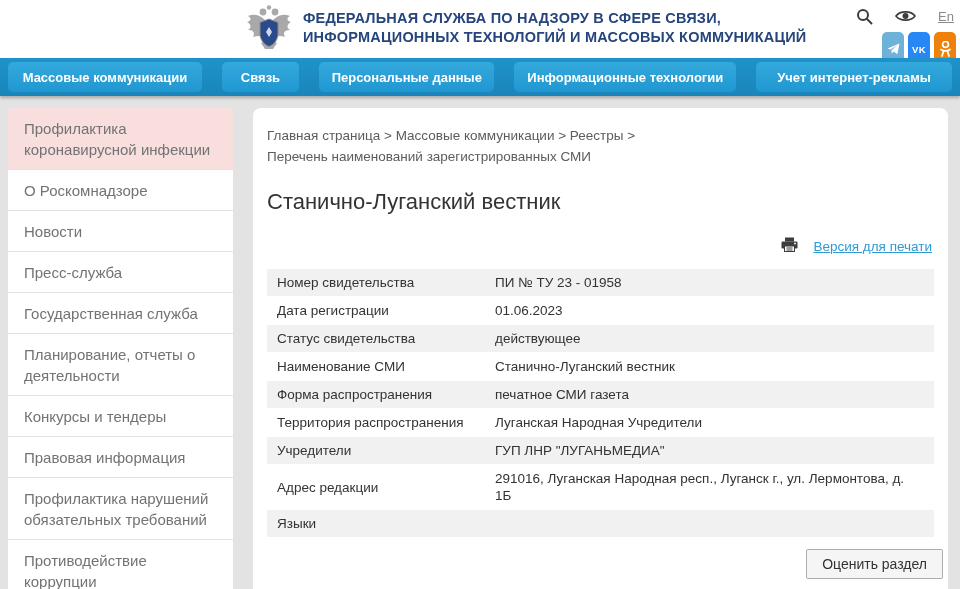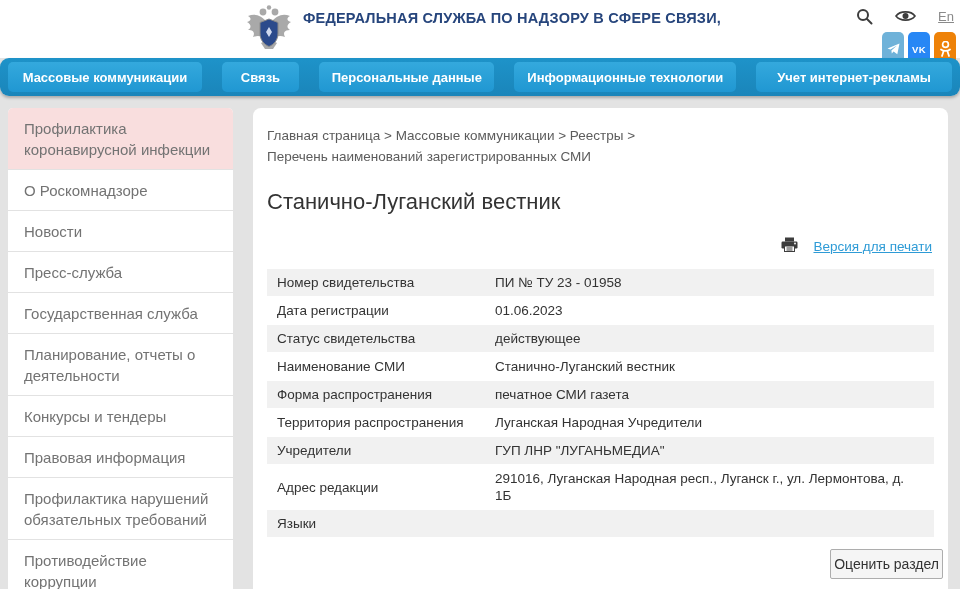--- a/index.html
+++ b/index.html
@@ -20,21 +20,21 @@
   .social { width:22px; height:34px; border-radius:5px; display:flex; align-items:center;
             justify-content:center; cursor:pointer;text-align:center; }
   .social.tg { background:#6fb2d9; }
   .social.vk { background:#2787f5; }
   .social.ok { background:#ee8208; }
   .vk-glyph { color:#fff; font-weight:bold; font-size:9.5px; letter-spacing:.3px; }
 
   
   .nav { position:absolute; top:58px; left:0; width:960px; height:38px;
          background:linear-gradient(#1e93c9,#1a85ba); display:flex; gap:20px; padding:4px 8px;
-         box-shadow:0 2px 3px rgba(0,0,0,.25);border-radius:9px; }
+         box-shadow:0 2px 3px rgba(0,0,0,.25); }
   .nav-tab { border-radius:5px; background:linear-gradient(#34a9dd,#2097d2); color:#fff;
              font-size:13px; font-weight:bold; display:flex; align-items:center; justify-content:center;
              cursor:pointer; white-space:nowrap; }
 
   
   .sidebar { position:absolute; left:8px; top:108px; width:225px; height:491px; background:#fff;
              border-radius:5px 5px 0 0; overflow:hidden;}
   .side-item { padding:10px 16px 9px; font-size:15px; line-height:21px; color:#737373;
                border-bottom:1px solid #e2e2e2; cursor:pointer; }
   .side-item.active { background:#f9dede; }
@@ -46,21 +46,21 @@
   .page-title { font-size:22px; font-weight:normal; color:#333; margin-top:22px; }
   .print-row { display:flex; justify-content:flex-end; align-items:center; gap:15px; margin-top:22px;
                padding-right:2px; }
   .print-link { font-size:13.5px; color:#2e9bd6; text-decoration:underline; cursor:pointer; }
   .reg-table { margin-top:13px; }
   .reg-row { display:flex; padding:5px 10px; font-size:13.5px; line-height:17px; color:#333;
              min-height:27px; align-items:center; border-bottom:1px solid #fff;}
   .reg-row:nth-child(odd) { background:#f1f1f1; }
   .reg-label { width:218px; flex:none; }
   .reg-value { flex:1; }
-  .rate-btn { position:absolute; right:17px; top:549px; height:30px; padding:0 3px; font-size:14px;
+  .rate-btn { position:absolute; right:17px; top:549px; height:30px; padding:0 15px; font-size:14px;
               color:#333; background:#f5f5f5; border:1px solid #adadad; border-radius:2px;
               cursor:pointer; font-family:inherit; }
 </style>
 </head>
 <body>
 
 <div class="page">
 
   <header class="header">
     <div class="logo">
@@ -74,20 +74,21 @@
             <circle cx="26" cy="4.5" r="2.2"></circle>
             <path d="M18 40 L26 36 L34 40 L30 46 L22 46 Z"></path>
           </g>
           <path d="M26 16 L35 19.5 V30 C35 37 31 41.5 26 43.5 C21 41.5 17 37 17 30 V19.5 Z" fill="#2b4a8b" stroke="#8a8a8a" stroke-width="1"></path>
           <path d="M26 24 L29 29 L26 34 L23 29 Z" fill="#cfd9ef"></path>
         </svg>
       </span>
     </div>
     <div class="agency-title">
       <div>ФЕДЕРАЛЬНАЯ СЛУЖБА ПО НАДЗОРУ В СФЕРЕ СВЯЗИ,</div>
+      <div>ИНФОРМАЦИОННЫХ ТЕХНОЛОГИЙ И МАССОВЫХ КОММУНИКАЦИЙ</div>
     </div>
     <div class="header-tools">
       <div class="tools-row">
         <span class="tool-btn">
           <svg width="17" height="17" viewBox="0 0 17 17" fill="none" stroke="#3d3d3d" stroke-width="2" stroke-linecap="round">
             <circle cx="7" cy="7" r="5"></circle>
               <line x1="11" y1="11" x2="15.5" y2="15.5"></line>
           </svg>
         </span>
         <span class="tool-btn">

